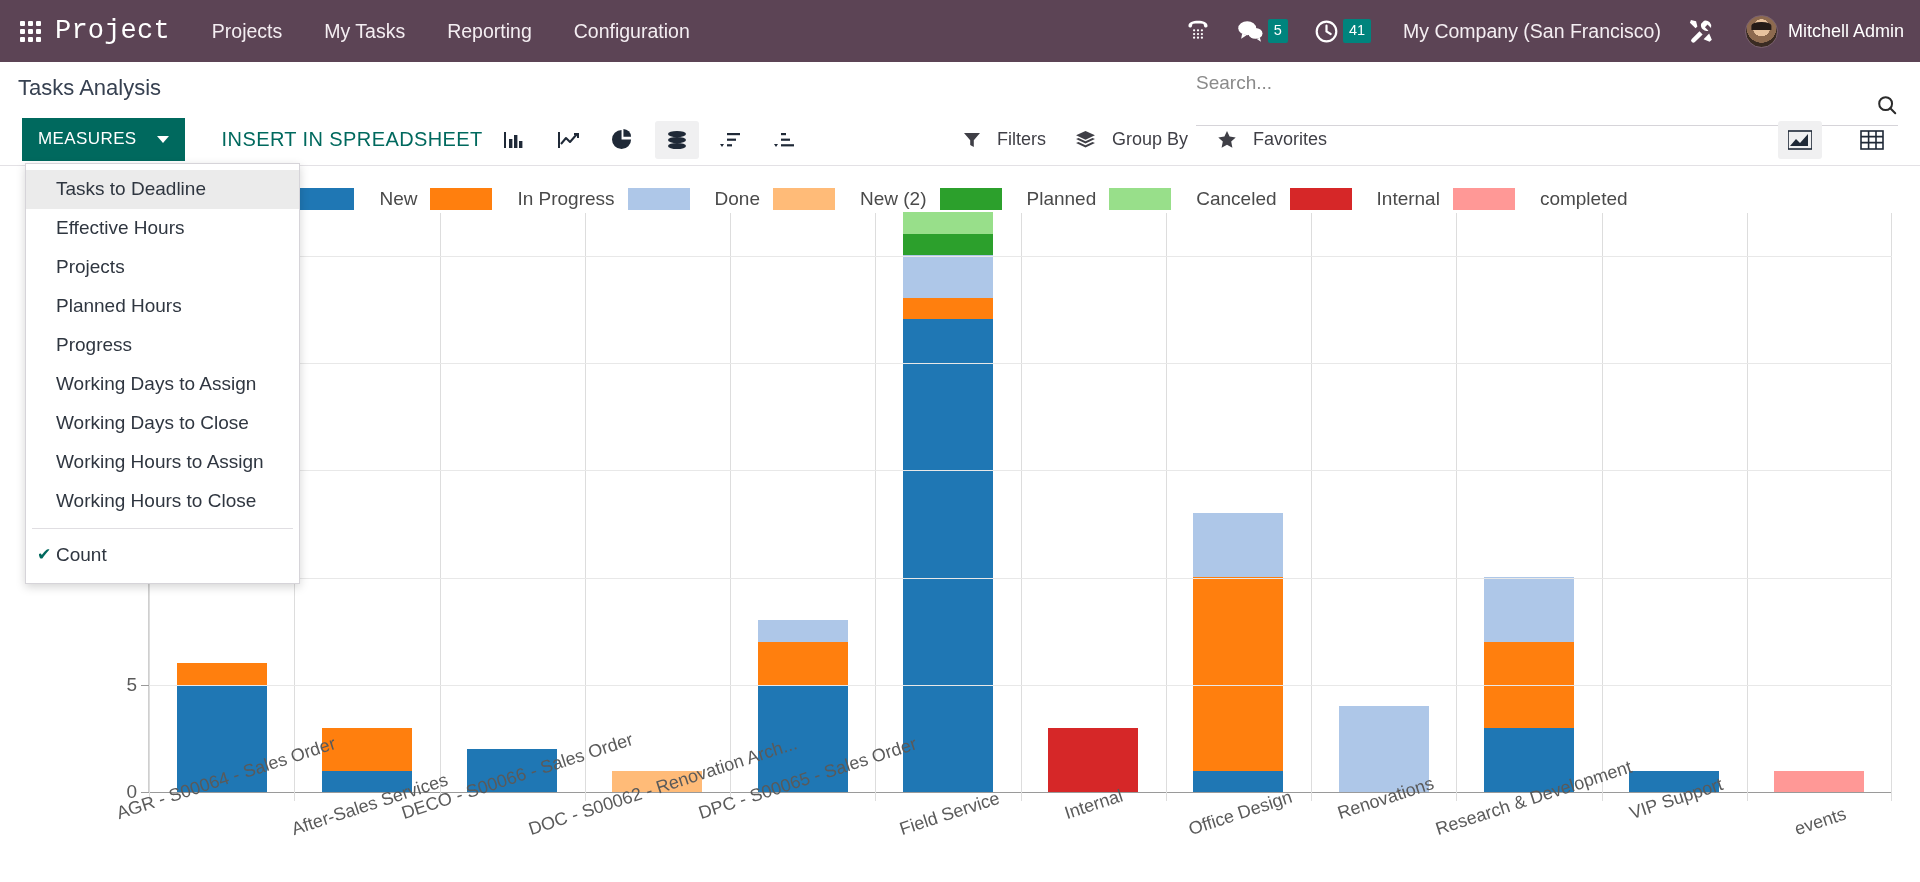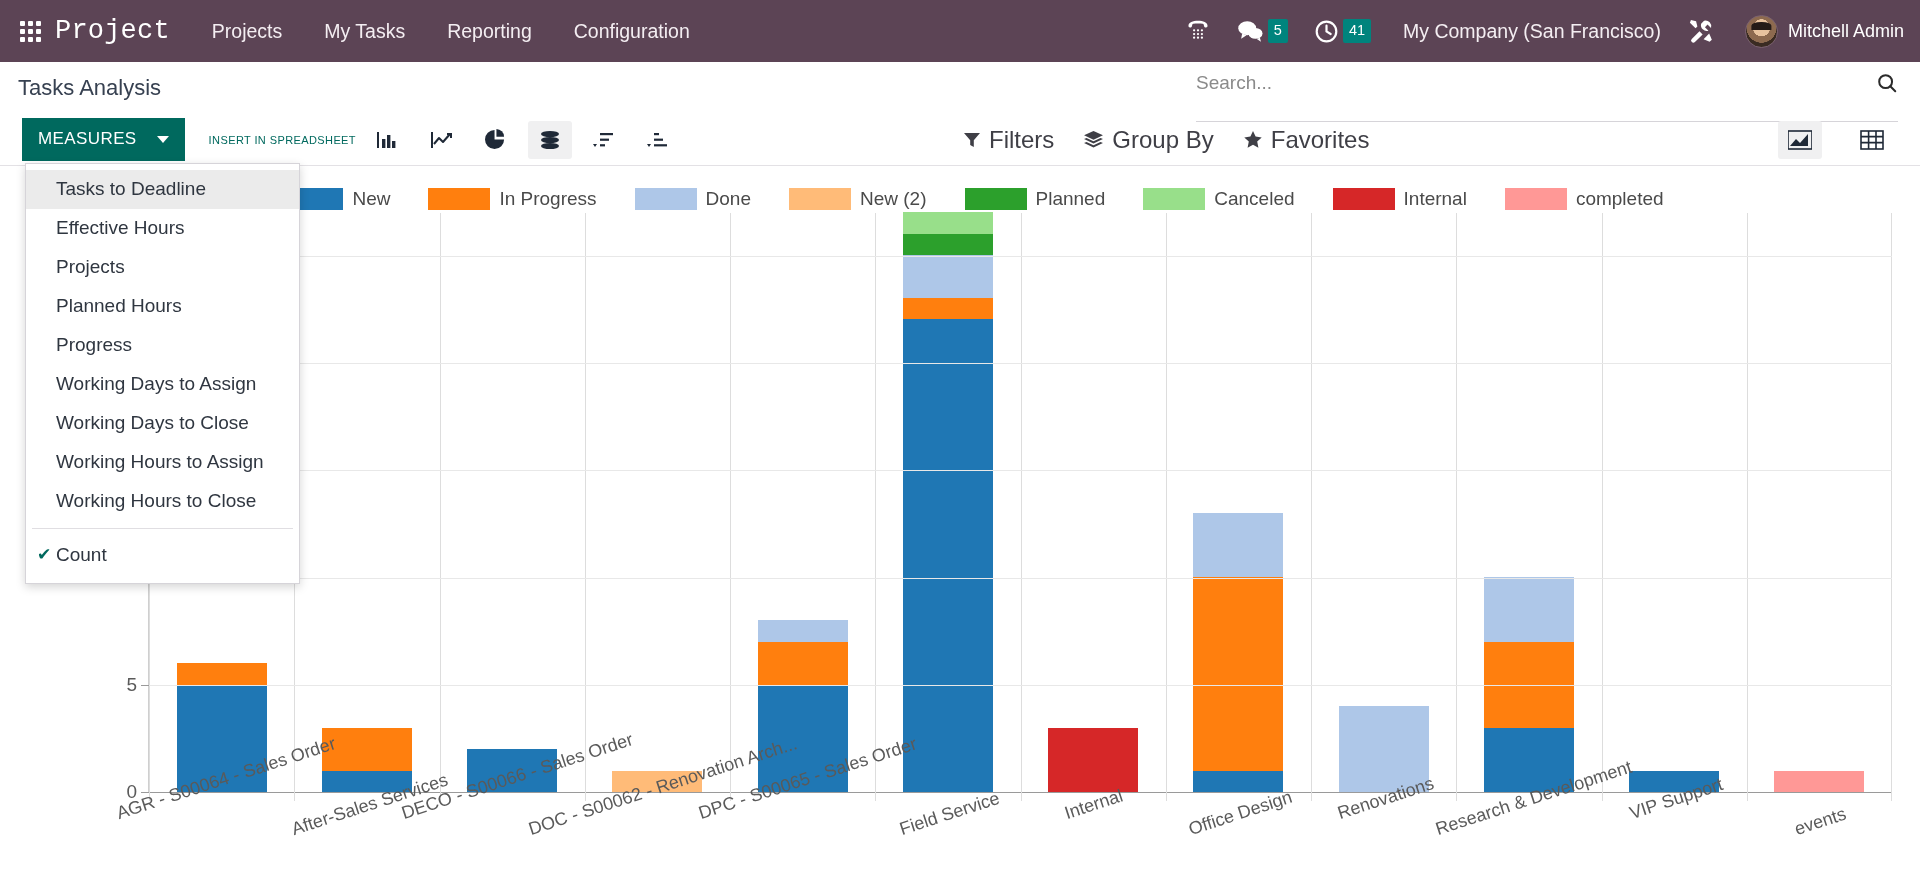--- a/index.html
+++ b/index.html
@@ -36,50 +36,50 @@
     content:""; position:absolute; left:50%; top:22%; width:62%; height:24%;
     transform: translateX(-50%); background:#241b17; border-radius: 50% 50% 0 0;
   }
   .username { font-size: 18px; color: #ffffff; cursor: pointer; }
 
   
   .cp-top { display: flex; align-items: center; height: 52px; padding-left: 18px; position: relative; }
   .page-title { font-size: 22px; color: #374151; font-weight: 400; }
   .searchbar {
     position: absolute; left: 1196px; right: 22px; top: 10px;
-    display: flex; align-items: flex-start; border-bottom: 1px solid #d6d4d9; padding-bottom: 21px;
+    display: flex; align-items: flex-end; border-bottom: 1px solid #d6d4d9; padding-bottom: 3px; flex-direction: column;
   }
   .searchbar input {
     border: 0; outline: 0; font-size: 19px; color: #4b4b4b; width: 100%;
     background: transparent; font-family: "Liberation Sans", sans-serif;
   }
   .searchbar input::placeholder { color: #8a8a8a; }
   .search-ico { color: #2b2b2b; font-size: 22px; margin-left: 10px; cursor: pointer; }
 
   .cp-bottom {
     display: flex; align-items: center; height: 52px;
     padding-left: 22px; border-bottom: 1px solid #e3e1e5; position: relative;
   }
   .measures-btn {
     background: #00695e; color: #ffffff; font-size: 17px; letter-spacing: .4px;
     padding: 11px 16px 12px; display: flex; align-items: center; gap: 20px; cursor: pointer;
   }
   .caret { width: 0; height: 0; border-left: 6px solid transparent; border-right: 6px solid transparent;
     border-top: 7px solid #ffffff; }
-  .insert-btn { color: #00695e; font-size: 11px; letter-spacing: .4px; margin-left: 24px; cursor: pointer; }
+  .insert-btn { color: #00695e; font-size: 20px; letter-spacing: .4px; margin-left: 37px; cursor: pointer; }
 
   .icon-btn {
     width: 44px; height: 38px; display: flex; align-items: center; justify-content: center;
     margin-left: 10px; cursor: pointer; color: #1f2937;
   }
   .icon-btn.active { background: #f0f0f1; border-radius: 3px; }
   .icon-btn:first-of-type { margin-left: 28px; }
 
   .cp-filters { position: absolute; left: 964px; display: flex; align-items: center; gap: 30px; }
-  .cp-filter { display: flex; align-items: center; gap: 9px; font-size: 24px; color: #3f3f46; cursor: pointer; }
+  .cp-filter { display: flex; align-items: center; gap: 17px; font-size: 18px; color: #3f3f46; cursor: pointer; }
   .cp-right { position: absolute; right: 26px; display: flex; align-items: center; gap: 18px; }
 
   
   .dropdown {
     position: absolute; left: 25px; top: 163px; width: 275px;
     background: #ffffff; border: 1px solid #d6d4d9; box-shadow: 0 3px 9px rgba(0,0,0,.17);
     padding: 6px 0 8px; z-index: 40;
   }
   .dd-item {
     font-size: 19px; color: #2f3640; padding: 8px 12px 9px 30px; cursor: pointer; white-space: nowrap;
@@ -90,21 +90,21 @@
   .dd-check::before {
     content: "\2714"; position: absolute; left: 11px; top: 8px; color: #00695e; font-size: 17px;
   }
 
   
   .chart-wrap { position: relative; height: 768px; }
   .legend {
     position: absolute; top: 22px; left: 0; right: 0;
     display: flex; align-items: center; justify-content: center; gap: 13px; flex-wrap: nowrap;
   }
-  .lg { display: flex; align-items: flex-end; gap: 9px; margin-left: 25px; }
+  .lg { display: flex; align-items: flex-end; gap: 25px; }
   .lg-sw { width: 62px; height: 22px; display: block; }
   .lg-label { font-size: 19px; color: #4a4a4a; white-space: nowrap; }
 
   .plot {
     position: absolute; left: 148px; right: 28px; top: 47px; height: 580px;
     border-left: 1px solid #cfcfcf; border-bottom: 1px solid #9a9a9a;
   }
   .gridline { position: absolute; left: 0; right: 0; height: 1px; background: #e8e8e8; }
   .ytick {
     position: absolute; right: 100%; margin-right: 12px; transform: translateY(-50%);

